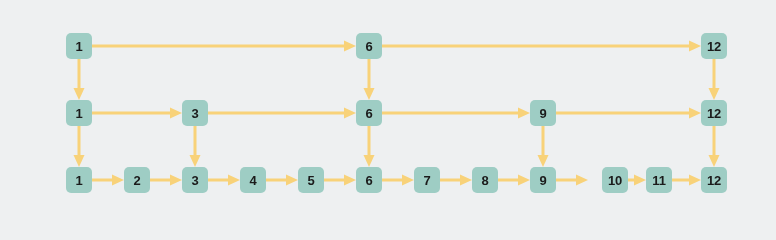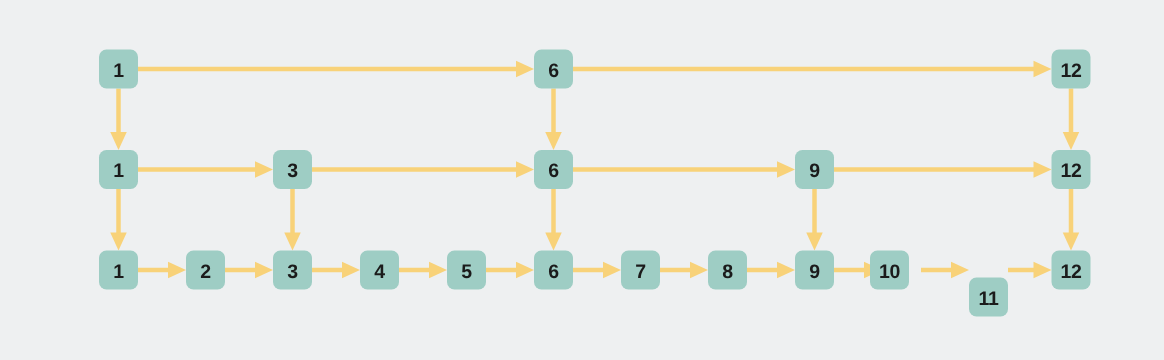--- a/index.html
+++ b/index.html
@@ -160,17 +160,17 @@
       <div class="node" style="left: 701px; top: 100px;">12</div>
       <div class="node" style="left: 66px; top: 167px;">1</div>
       <div class="node" style="left: 124px; top: 167px;">2</div>
       <div class="node" style="left: 182px; top: 167px;">3</div>
       <div class="node" style="left: 240px; top: 167px;">4</div>
       <div class="node" style="left: 298px; top: 167px;">5</div>
       <div class="node" style="left: 356px; top: 167px;">6</div>
       <div class="node" style="left: 414px; top: 167px;">7</div>
       <div class="node" style="left: 472px; top: 167px;">8</div>
       <div class="node" style="left: 530px; top: 167px;">9</div>
-      <div class="node" style="left: 580px; top: 167px;">10</div>
-      <div class="node" style="left: 646px; top: 185px; text-align: right;">11</div>
+      <div class="node" style="left: 602px; top: 167px;">10</div>
+      <div class="node" style="left: 646px; top: 167px; text-align: right;">11</div>
       <div class="node" style="left: 701px; top: 167px;">12</div>
     </div>
 </div>
 
 </body></html>

